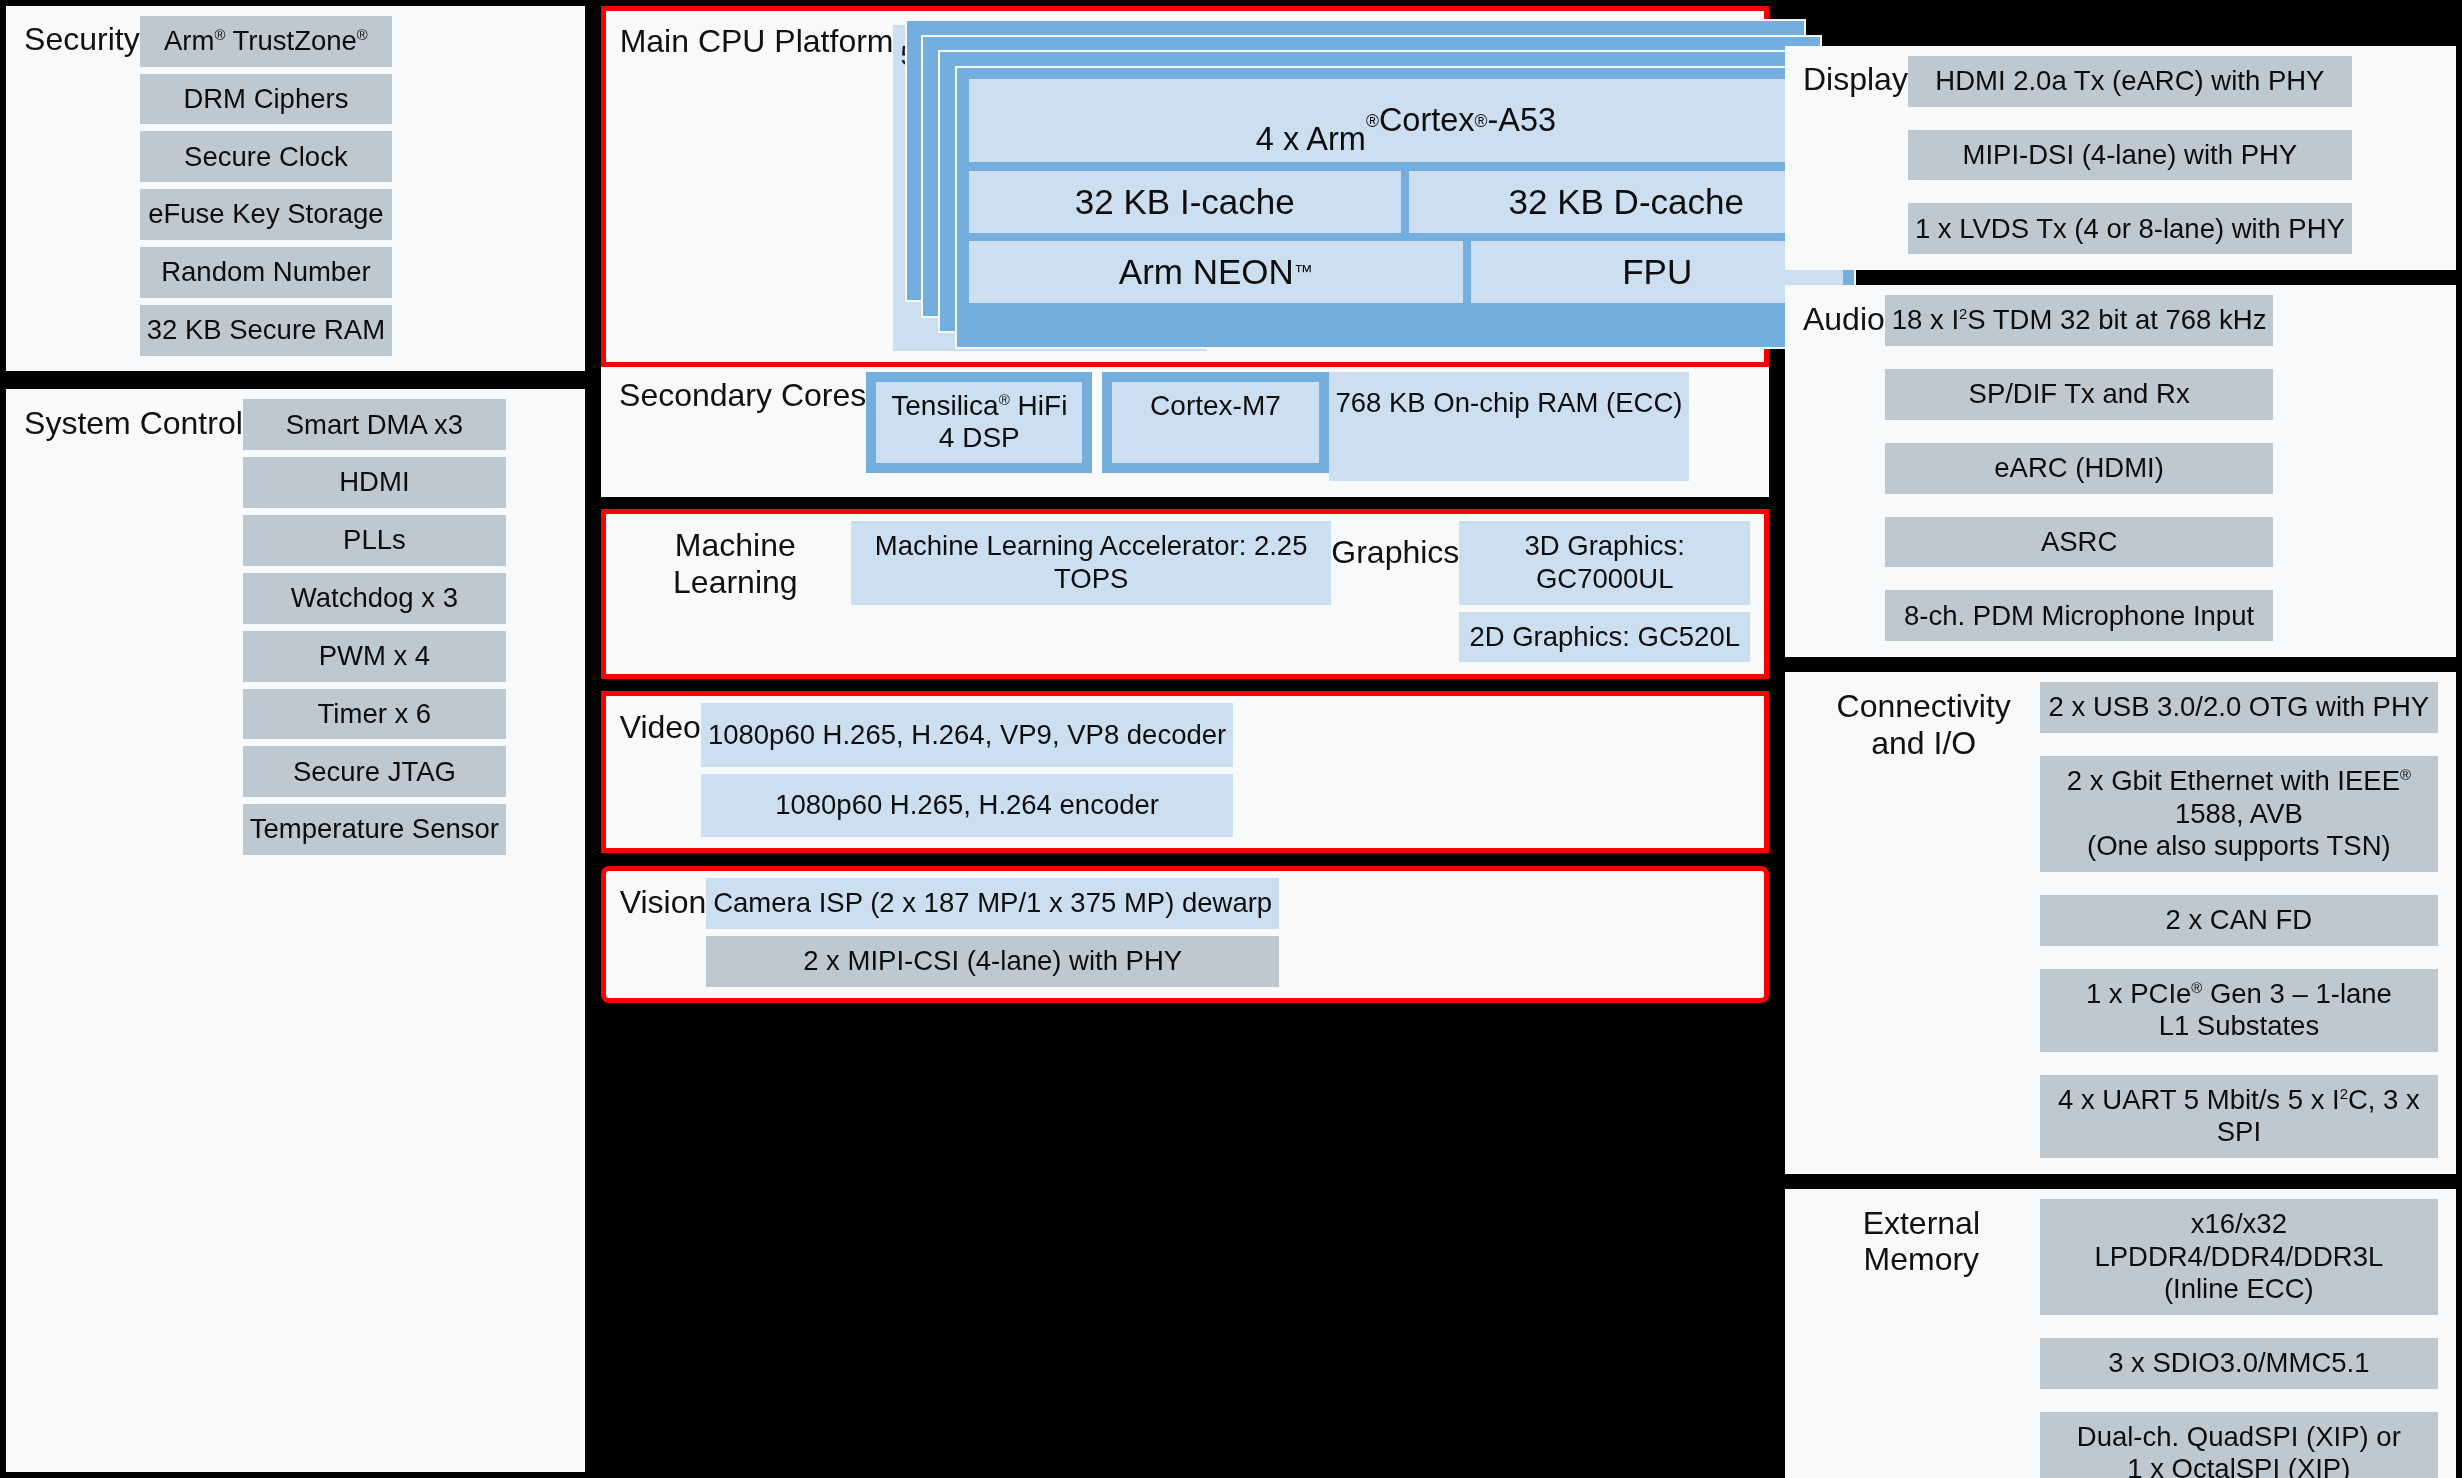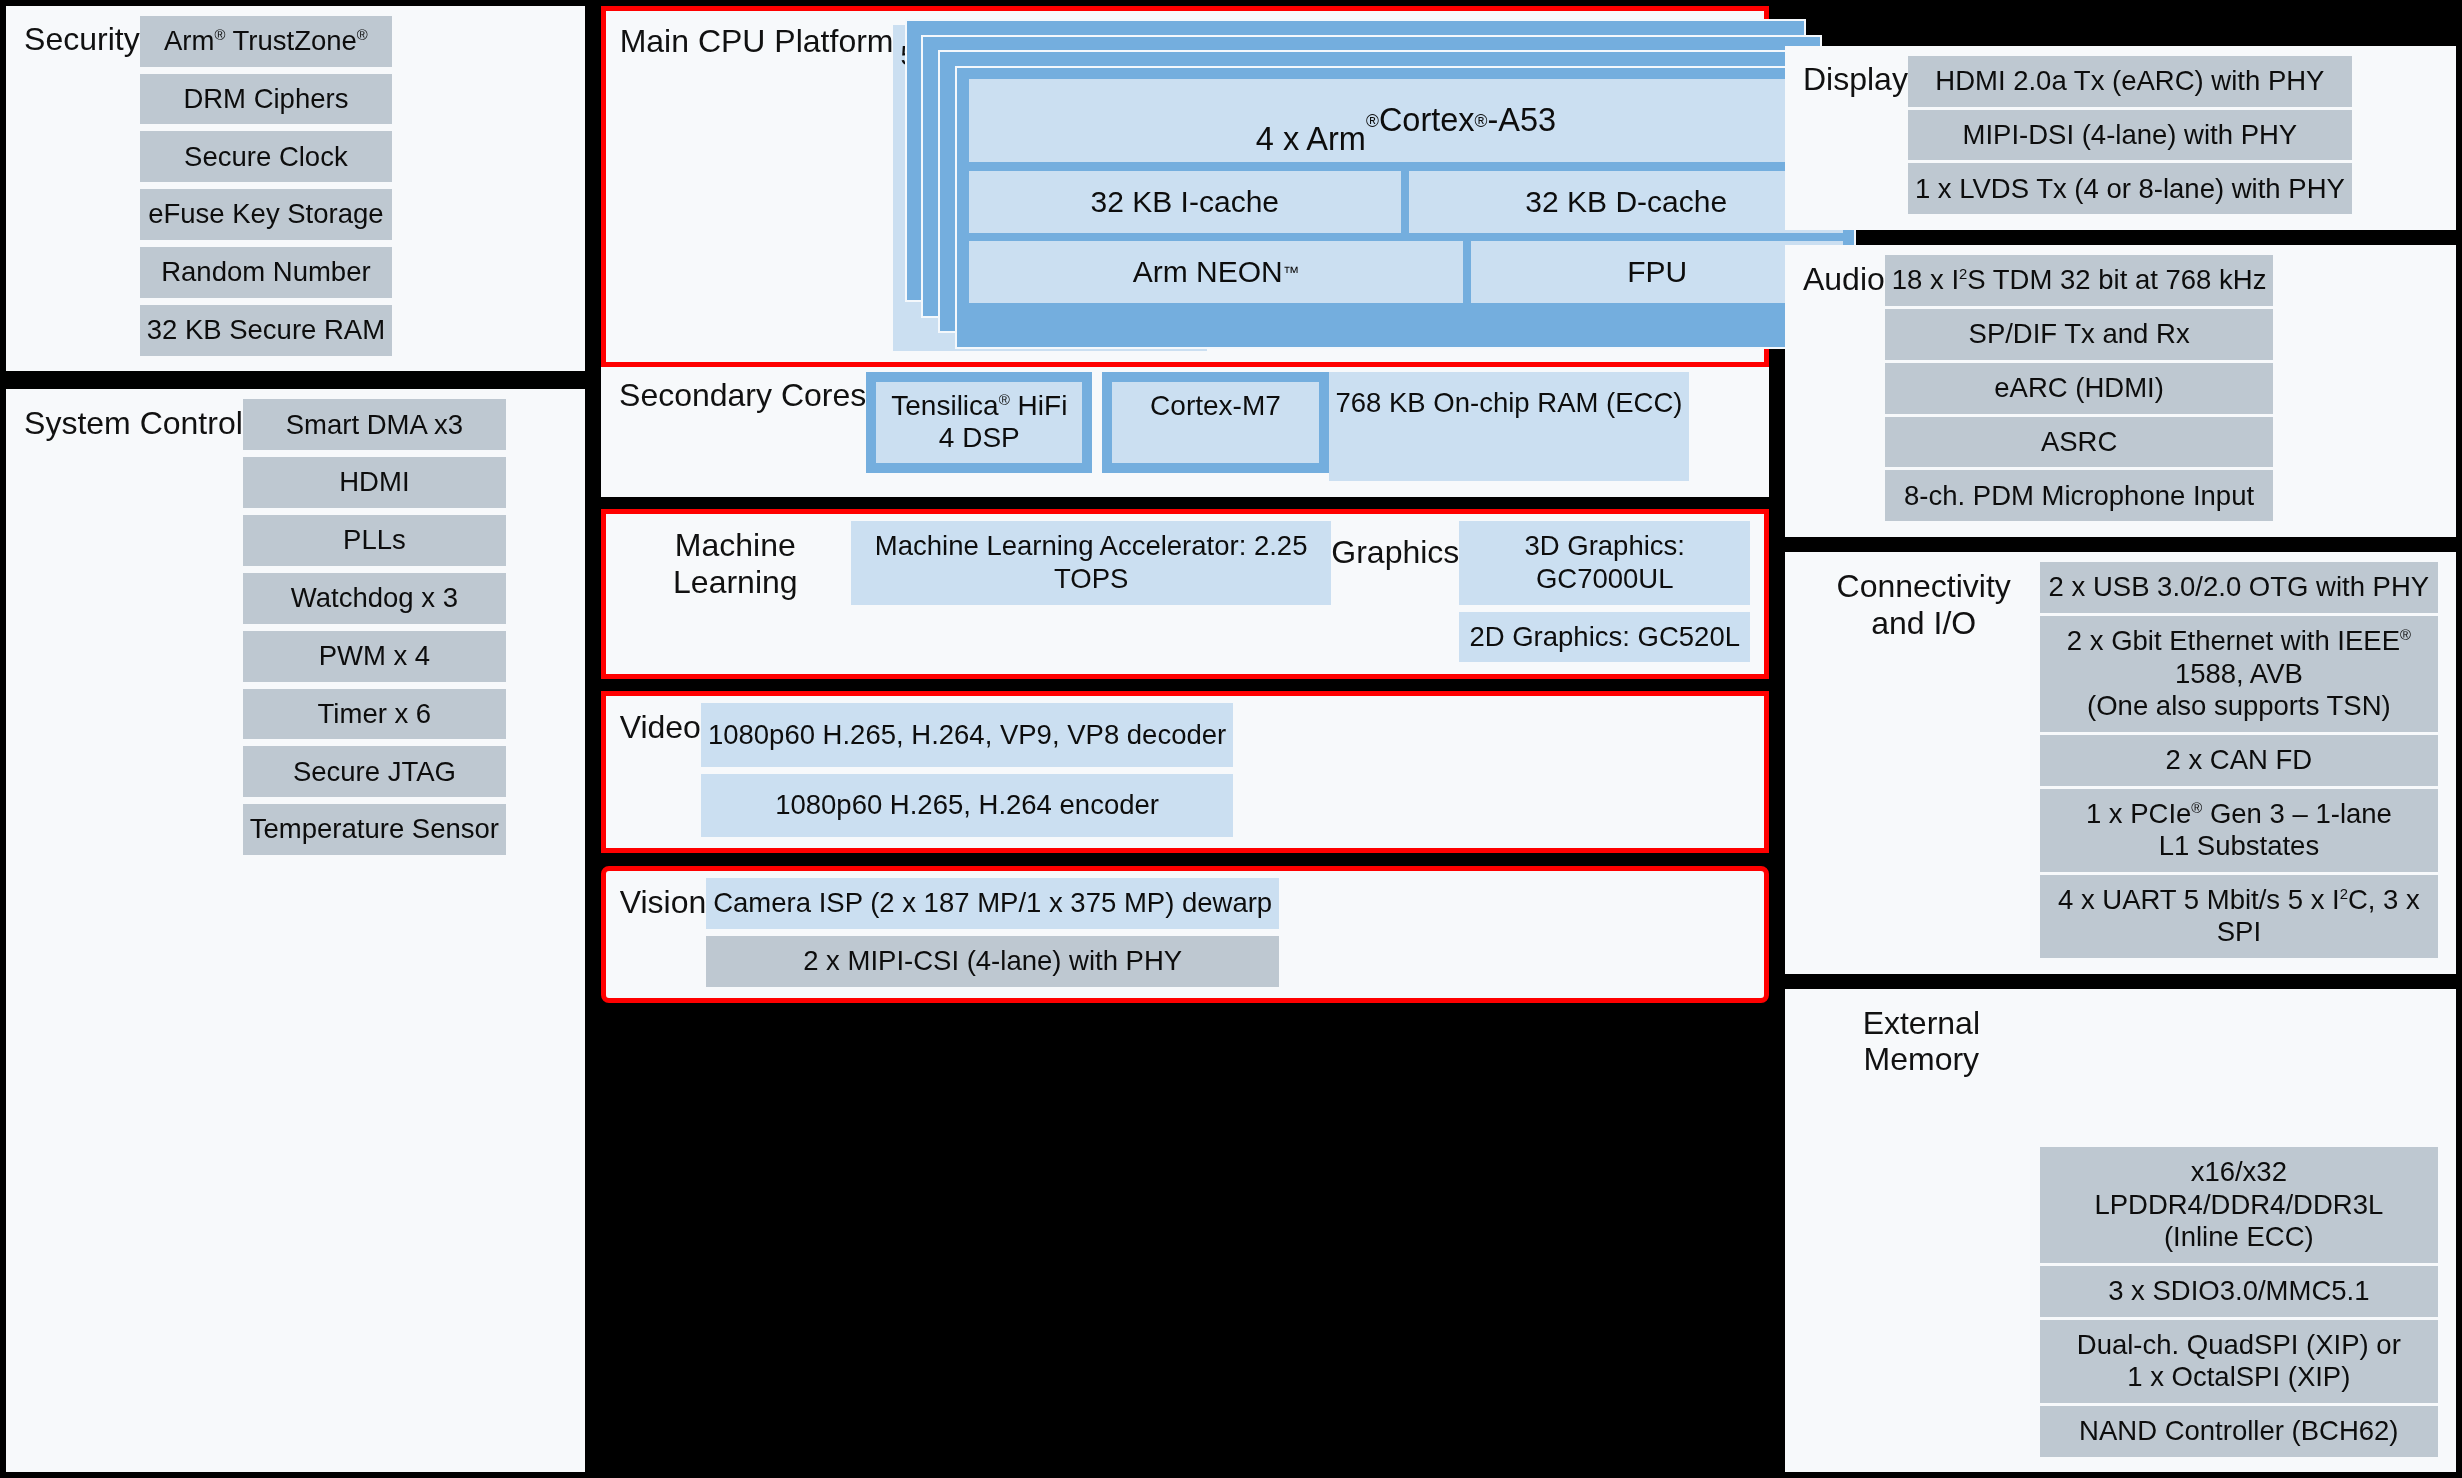--- a/index.html
+++ b/index.html
@@ -64,21 +64,21 @@
   .panel-title.sub {
     padding-top: 12.7px;
   }
 
   
   .rows {
     display: flex;
     flex-direction: column;
     gap: 7px;
   }
-  .rows.tight { gap: 3px; justify-content: flex-end; }
+  .rows.tight { gap: 23px; justify-content: flex-end; }
 
   .bar {
     background: #BEC8D1;
     color: #0D0D0D;
     font-size: 27.5px;
     line-height: 1.18;
     text-align: center;
     padding: 9.2px 7px;
     box-sizing: border-box;
     white-space: pre-line;
@@ -112,21 +112,21 @@
   .cpu-layer.front {
     left: 62px; top: 47px; width: 901px; height: 283px;
     padding: 11.3px;
     display: flex;
     flex-direction: column;
     gap: 8.5px;
   }
   .cpu-cell {
     background: #CBDFF1;
     color: #0D0D0D;
-    font-size: 30px;
+    font-size: 35px;
     display: flex;
     align-items: center;
     justify-content: center;
     box-sizing: border-box;
     text-align: center;
   }
   .cpu-cell.wide  { height: 83px; font-size: 32.5px; }
   .cpu-row {
     display: flex;
     flex-direction: row;

